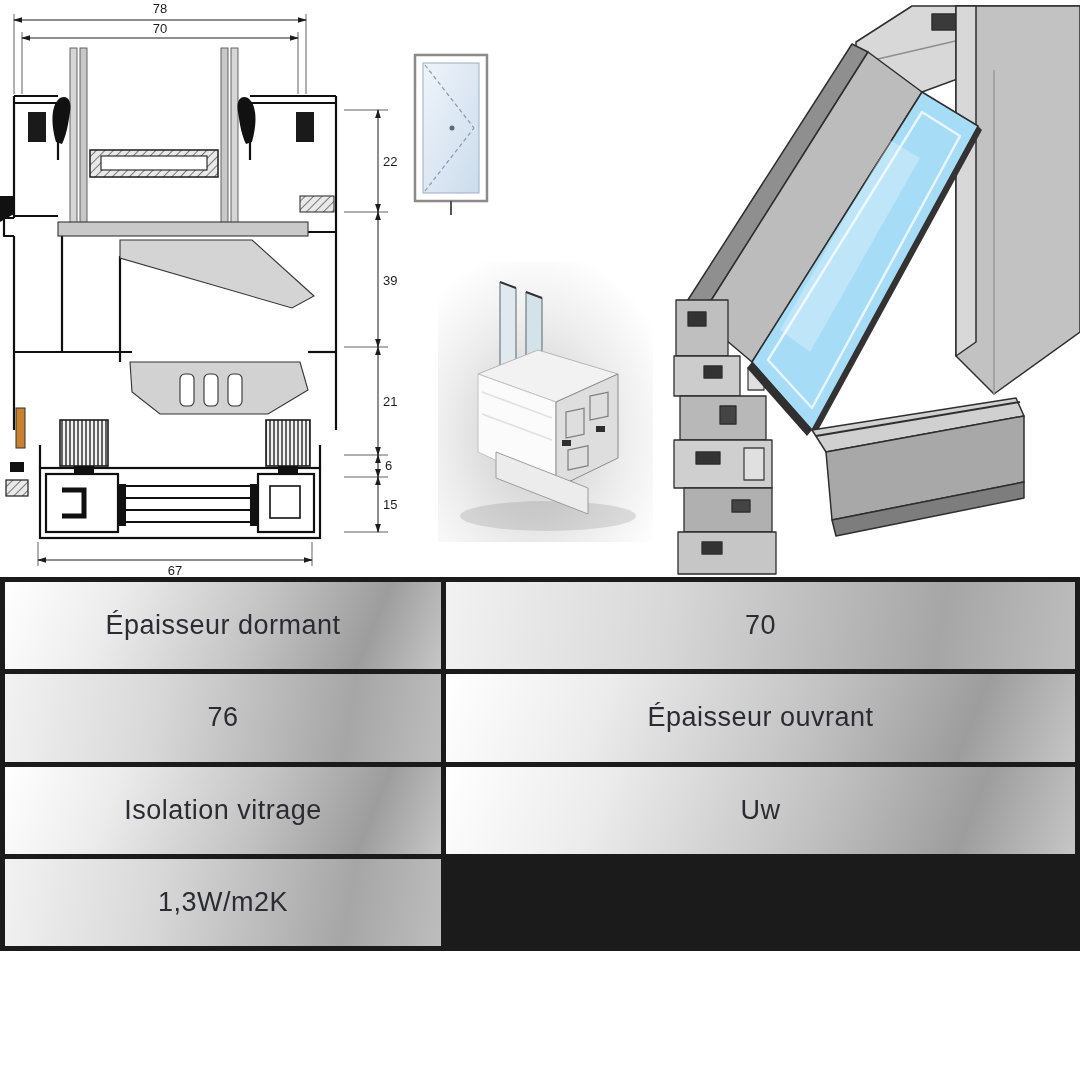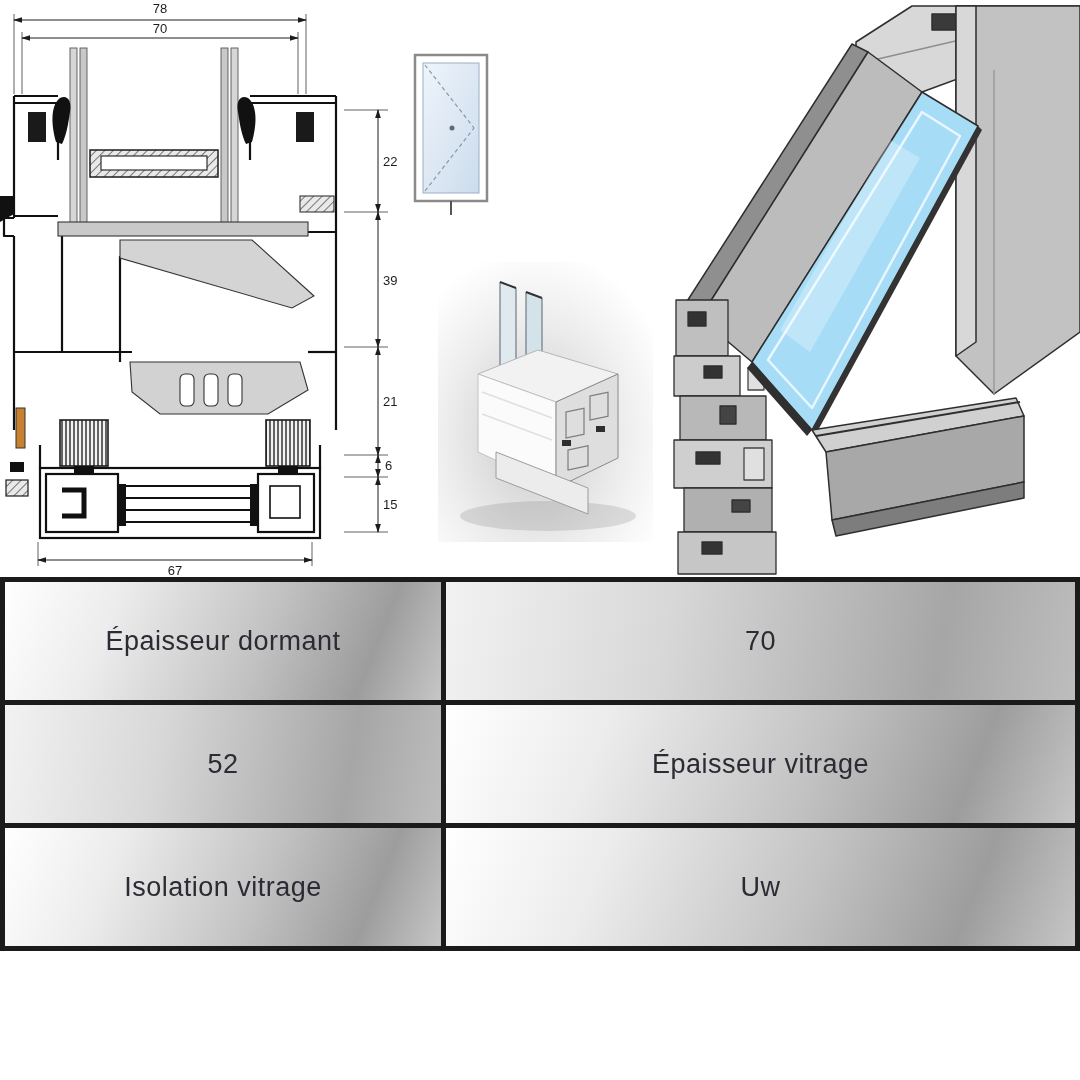--- a/index.html
+++ b/index.html
@@ -266,20 +266,21 @@
       <polygon points="172,520 364,482 364,498 176,536" fill="#7d7d7d"></polygon>
       <path d="M156,436 L360,402" stroke="#2f2f2f" stroke-width="2" fill="none"></path>
     </g>
   </g>
 </svg>
 
 <div class="spec-table">
   <div class="cell label">Épaisseur dormant</div>
   <div class="cell value">70</div>
 
-  <div class="cell value">52</div>
-
-  <div class="cell label">Épaisseur vitrage</div>
+  <div class="cell value">76</div>
+
+  <div class="cell label">Épaisseur ouvrant</div>
 
   <div class="cell label">Isolation vitrage</div>
 
   <div class="cell label">Uw</div>
+  <div class="cell value">1,3W/m2K</div>
 </div>
 
 </body></html>

